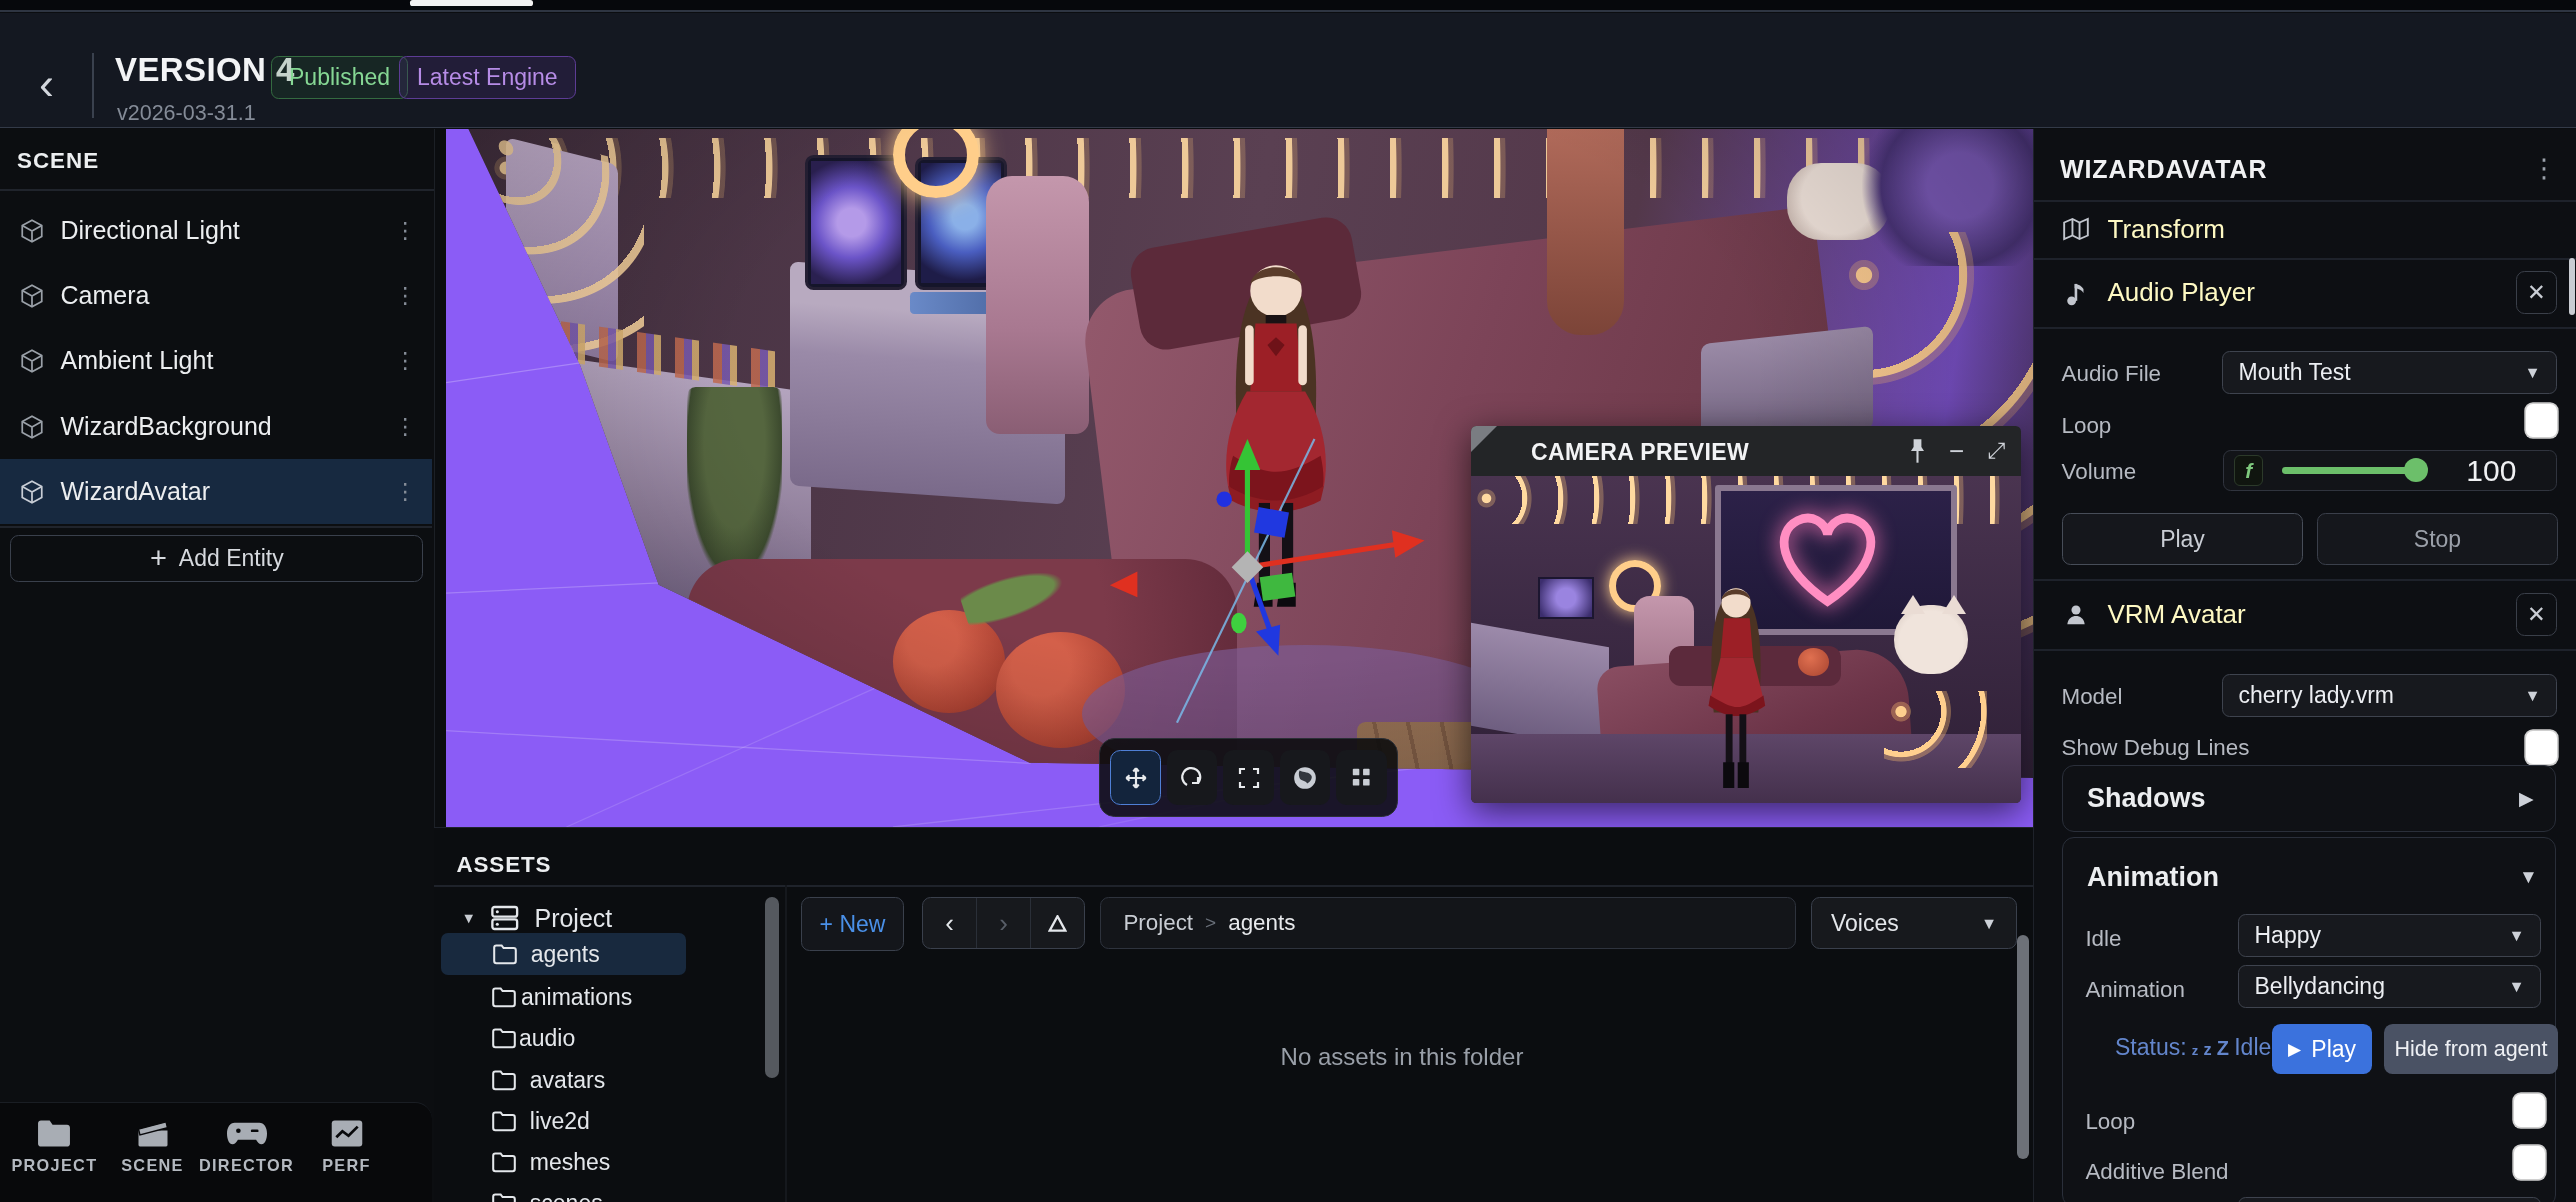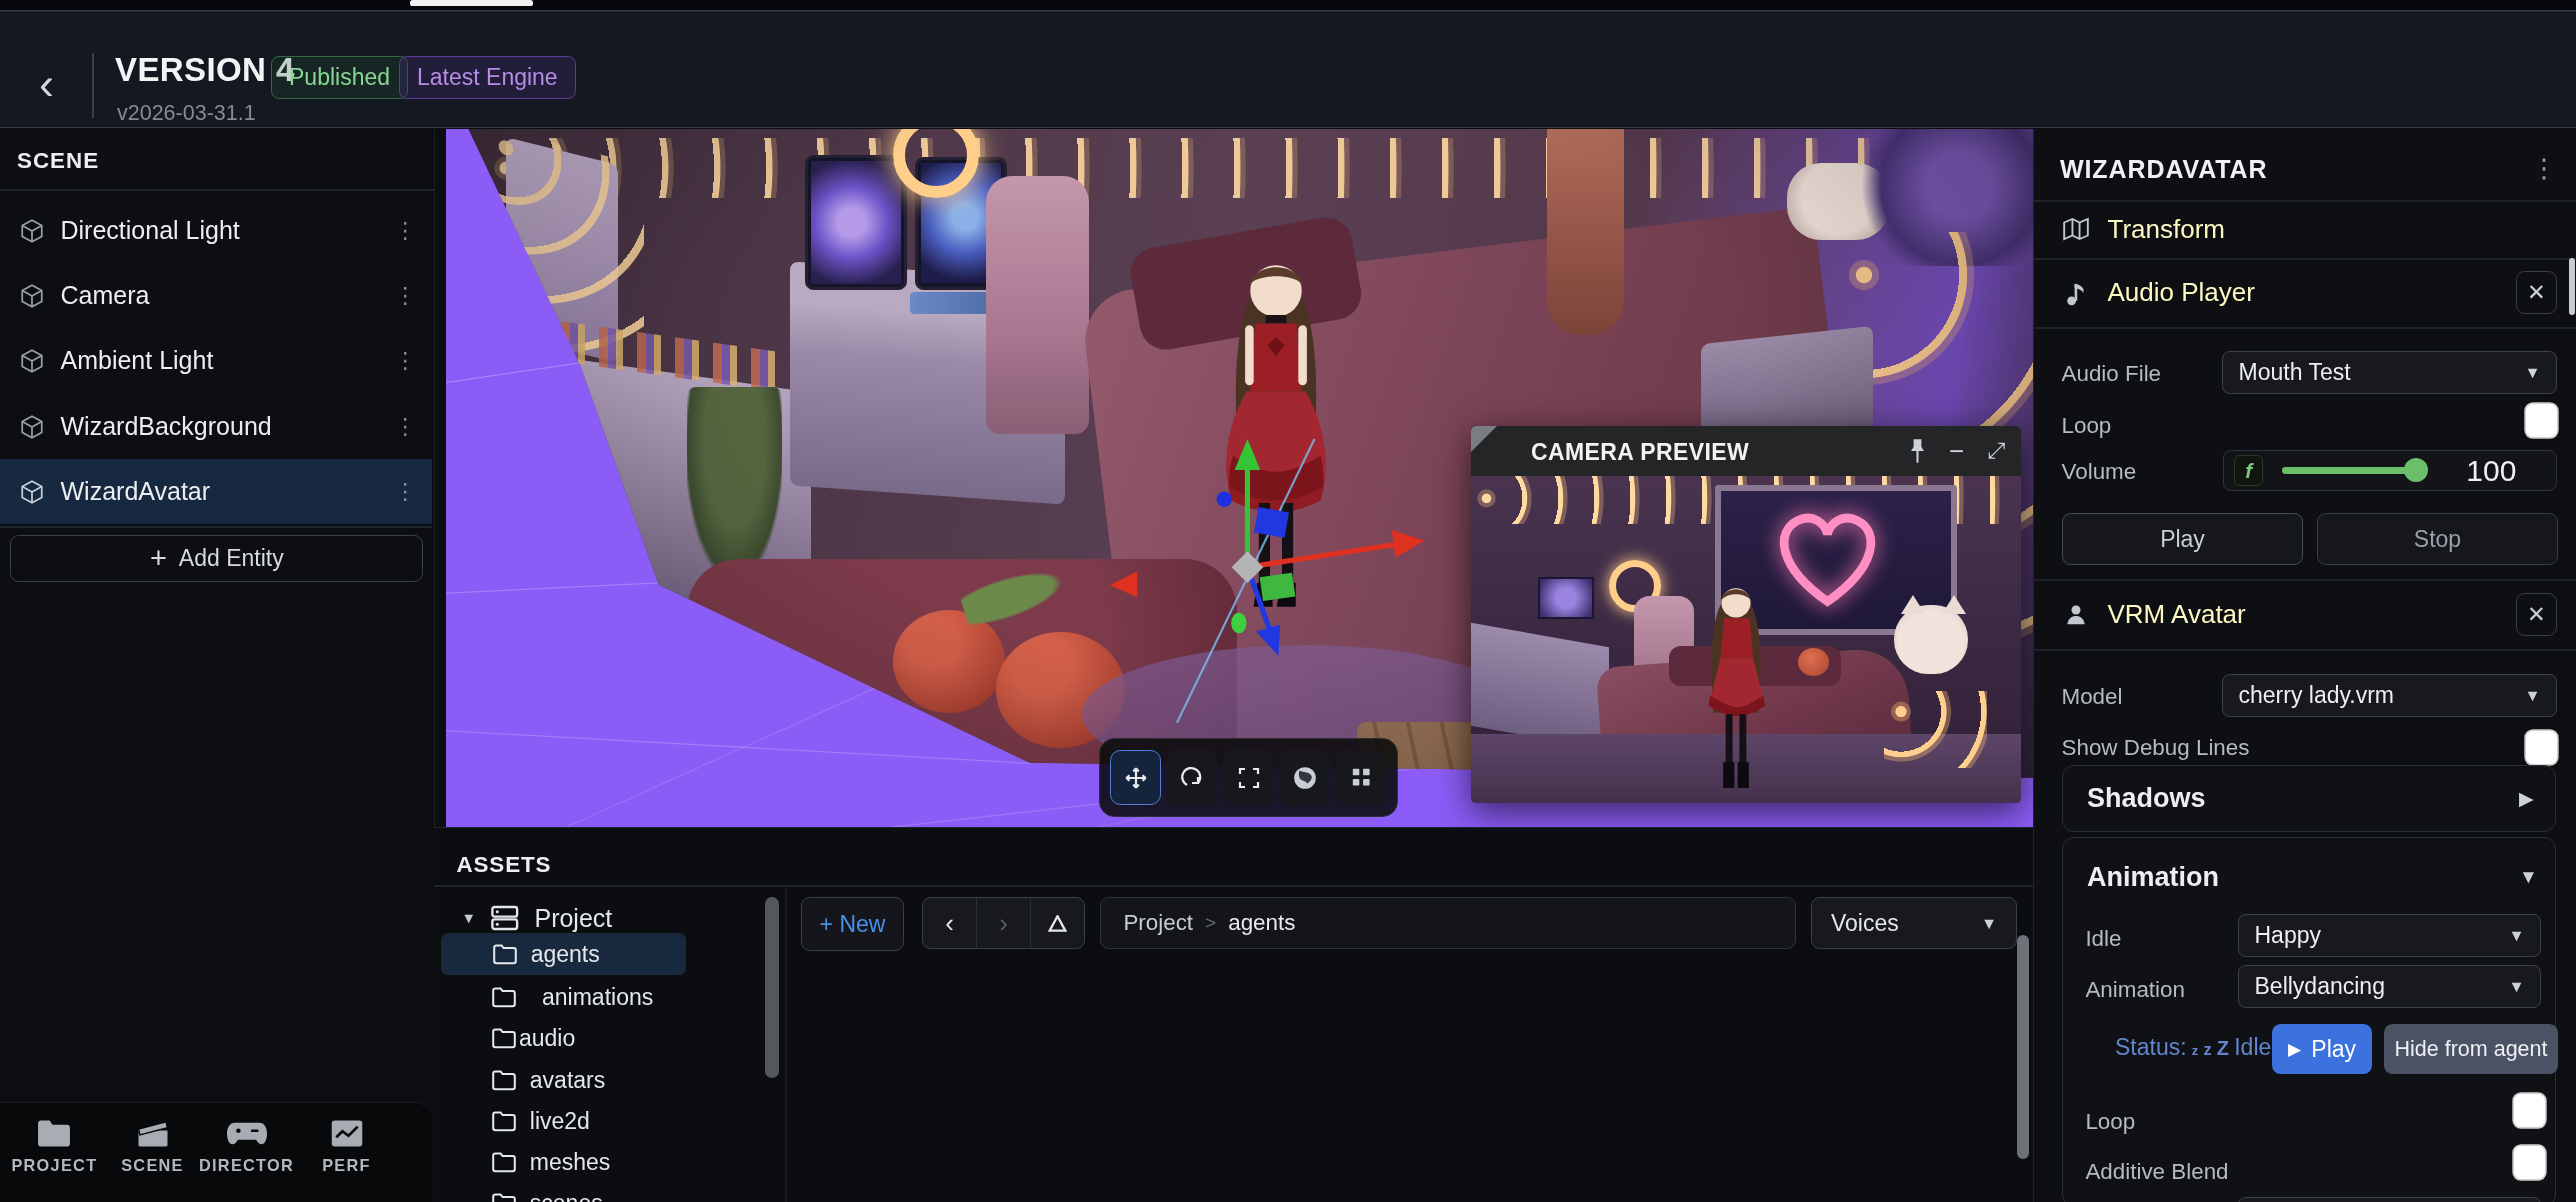--- a/index.html
+++ b/index.html
@@ -408,21 +408,21 @@
       <div class="trow selected" style="top:48px;height:42px;">
         <svg style="margin-left:52px;" width="24" height="22.4" viewBox="0 0 20 17">
             <path d="M1 3c0-1 .8-1.8 1.8-1.8h4.4l1.6 2.2h8.4c1 0 1.8.8 1.8 1.8v9c0 1-.8 1.8-1.8 1.8H2.8c-1 0-1.8-.8-1.8-1.8Z" fill="none" stroke="#e4e7eb" stroke-width="1.7"></path>
           </svg>
         <span style="margin-left:13.8px;">agents</span>
       </div>
       <div class="trow" style="top:91px;">
         <svg style="margin-left:58px;" width="24" height="22.4" viewBox="0 0 20 17">
             <path d="M1 3c0-1 .8-1.8 1.8-1.8h4.4l1.6 2.2h8.4c1 0 1.8.8 1.8 1.8v9c0 1-.8 1.8-1.8 1.8H2.8c-1 0-1.8-.8-1.8-1.8Z" fill="none" stroke="#e4e7eb" stroke-width="1.7"></path>
           </svg>
-        <span style="margin-left:26px;">animations</span>
+        <span style="margin-left:5px;">animations</span>
       </div>
       <div class="trow" style="top:132px;">
         <svg style="margin-left:58px;" width="24" height="22.4" viewBox="0 0 20 17">
             <path d="M1 3c0-1 .8-1.8 1.8-1.8h4.4l1.6 2.2h8.4c1 0 1.8.8 1.8 1.8v9c0 1-.8 1.8-1.8 1.8H2.8c-1 0-1.8-.8-1.8-1.8Z" fill="none" stroke="#e4e7eb" stroke-width="1.7"></path>
           </svg>
         <span style="margin-left:3px;">audio</span>
       </div>
       <div class="trow" style="top:174px;">
         <svg style="margin-left:58px;" width="24" height="22.4" viewBox="0 0 20 17">
             <path d="M1 3c0-1 .8-1.8 1.8-1.8h4.4l1.6 2.2h8.4c1 0 1.8.8 1.8 1.8v9c0 1-.8 1.8-1.8 1.8H2.8c-1 0-1.8-.8-1.8-1.8Z" fill="none" stroke="#e4e7eb" stroke-width="1.7"></path>
@@ -469,20 +469,21 @@
     </div>
     <div class="abs crumbbar">
       <span style="color:#c8ccd3;">Project</span>
       <span style="color:#6a707a;font-size:19px;">&gt;</span>
       <span style="color:#e8eaed;">agents</span>
     </div>
     <div class="abs voices">
       <span>Voices</span>
       <span class="caret" style="font-size:16.3px;color:#cdd1d8;">▼</span>
     </div>
+    <div class="abs emptymsg">No assets in this folder</div>
     <div class="abs assets-rscroll"></div>
   </div>
 
   <div class="abs rpanel">
     <div class="abs rp-hd">WIZARDAVATAR</div>
     <div class="abs rp-kebab">⋮</div>
     <div class="abs hline" style="top:71px;"></div>
 
     <div class="abs secrow" style="top:71px;height:58px;">
       <span class="sec-ic">

